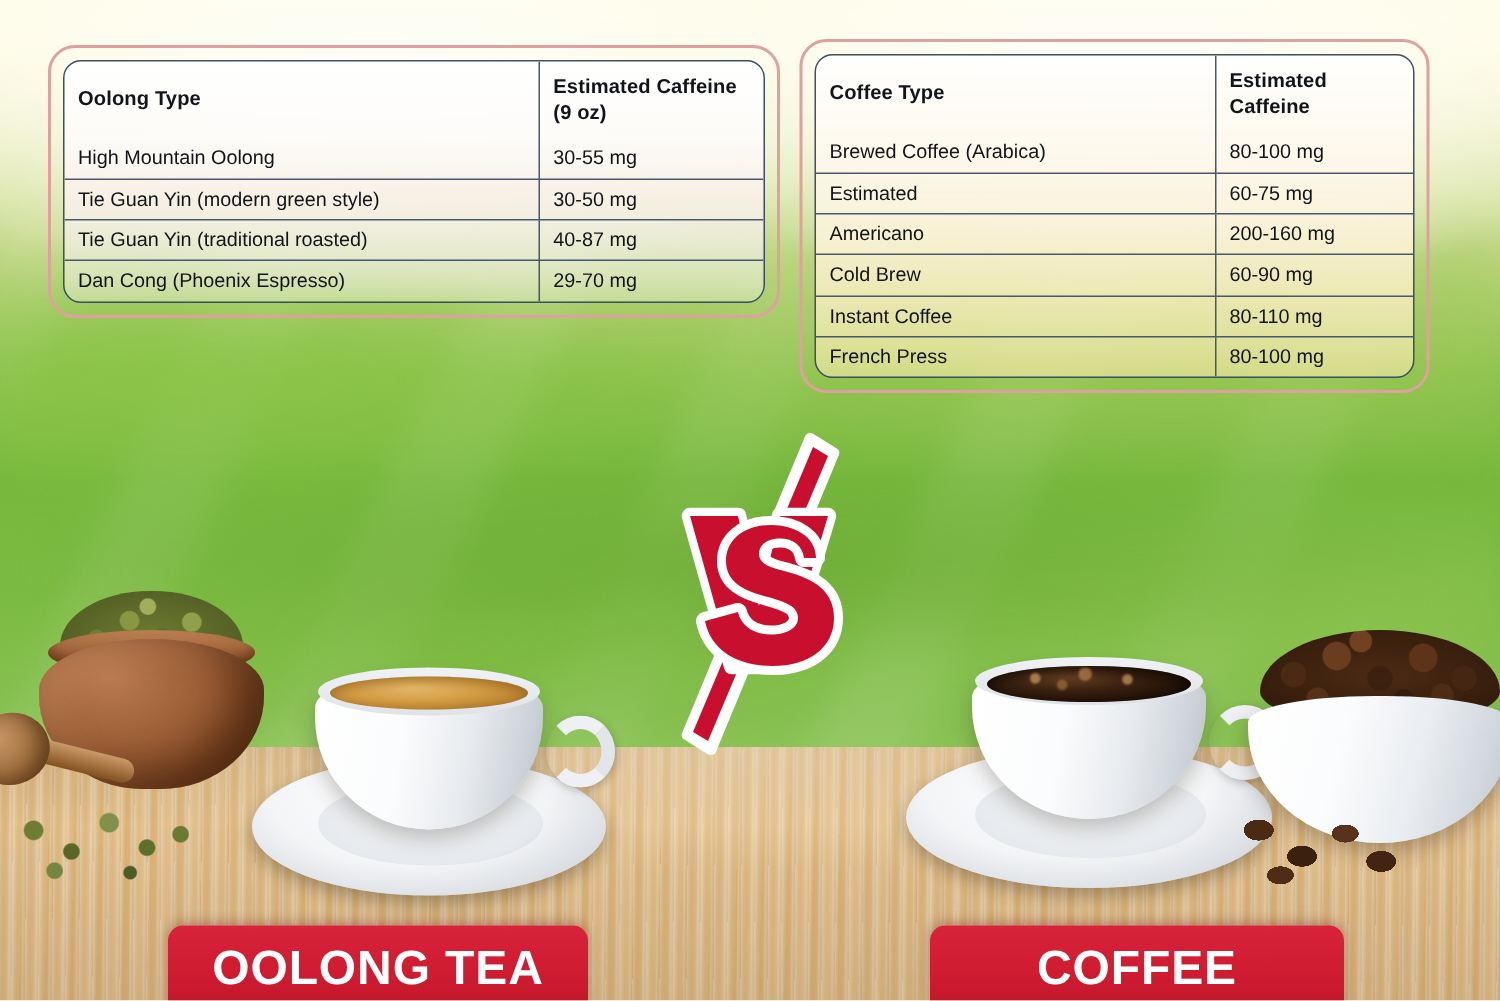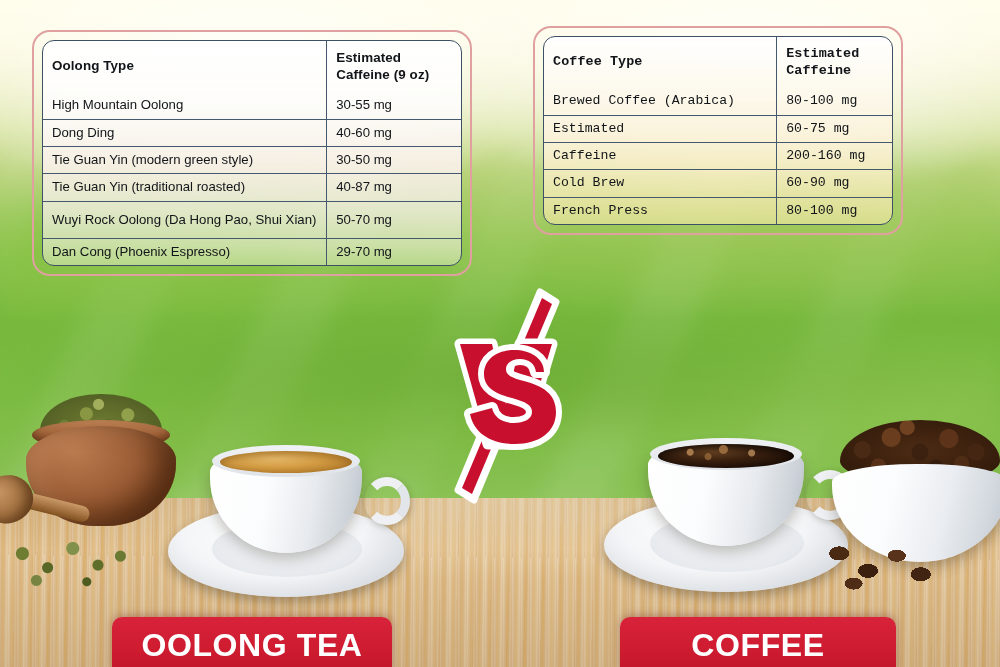--- a/index.html
+++ b/index.html
@@ -115,22 +115,22 @@
     pointer-events: none;
   }
 
   
   .card {
     position: absolute;
     border: 2.5px solid #e0a0a0;
     border-radius: 18px;
     padding: 8px;
   }
-  .card.left  { left: 32px;  top: 30px; width: 440px; }
-  .card.right { left: 533px; top: 26px; width: 370px; font-family: Liberation Mono, monospace; }
+  .card.left  { left: 32px;  top: 30px; width: 488px; }
+  .card.right { left: 533px; top: 26px; width: 420px; }
 
   .data-table {
     width: 100%;
     border-collapse: separate;
     border-spacing: 0;
     table-layout: fixed;
     border: 1.6px solid #3d5066;
     border-radius: 12px;
     overflow: hidden;
     font-size: 13.2px;
@@ -418,34 +418,26 @@
           <th>Oolong Type</th>
           <th>Estimated Caffeine (9 oz)</th>
         </tr>
       </thead>
       <tbody>
         <tr>
           <td>High Mountain Oolong</td>
           <td>30-55 mg</td>
         </tr>
         <tr>
-          <td>Dong Ding</td>
-          <td>40-60 mg</td>
-        </tr>
-        <tr>
           <td>Tie Guan Yin (modern green style)</td>
           <td>30-50 mg</td>
         </tr>
         <tr>
           <td>Tie Guan Yin (traditional roasted)</td>
           <td>40-87 mg</td>
-        </tr>
-        <tr class="row-tall">
-          <td>Wuyi Rock Oolong (Da Hong Pao, Shui Xian)</td>
-          <td>50-70 mg</td>
         </tr>
         <tr>
           <td>Dan Cong (Phoenix Espresso)</td>
           <td>29-70 mg</td>
         </tr>
       </tbody>
     </table>
   </div>
 
   <div class="card right">
@@ -463,26 +455,30 @@
       <tbody>
         <tr>
           <td>Brewed Coffee (Arabica)</td>
           <td>80-100 mg</td>
         </tr>
         <tr>
           <td>Estimated</td>
           <td>60-75 mg</td>
         </tr>
         <tr>
-          <td>Caffeine</td>
+          <td>Americano</td>
           <td>200-160 mg</td>
         </tr>
         <tr>
           <td>Cold Brew</td>
           <td>60-90 mg</td>
+        </tr>
+        <tr>
+          <td>Instant Coffee</td>
+          <td>80-110 mg</td>
         </tr>
         <tr>
           <td>French Press</td>
           <td>80-100 mg</td>
         </tr>
       </tbody>
     </table>
   </div>
 
   <div class="vs-wrap">

